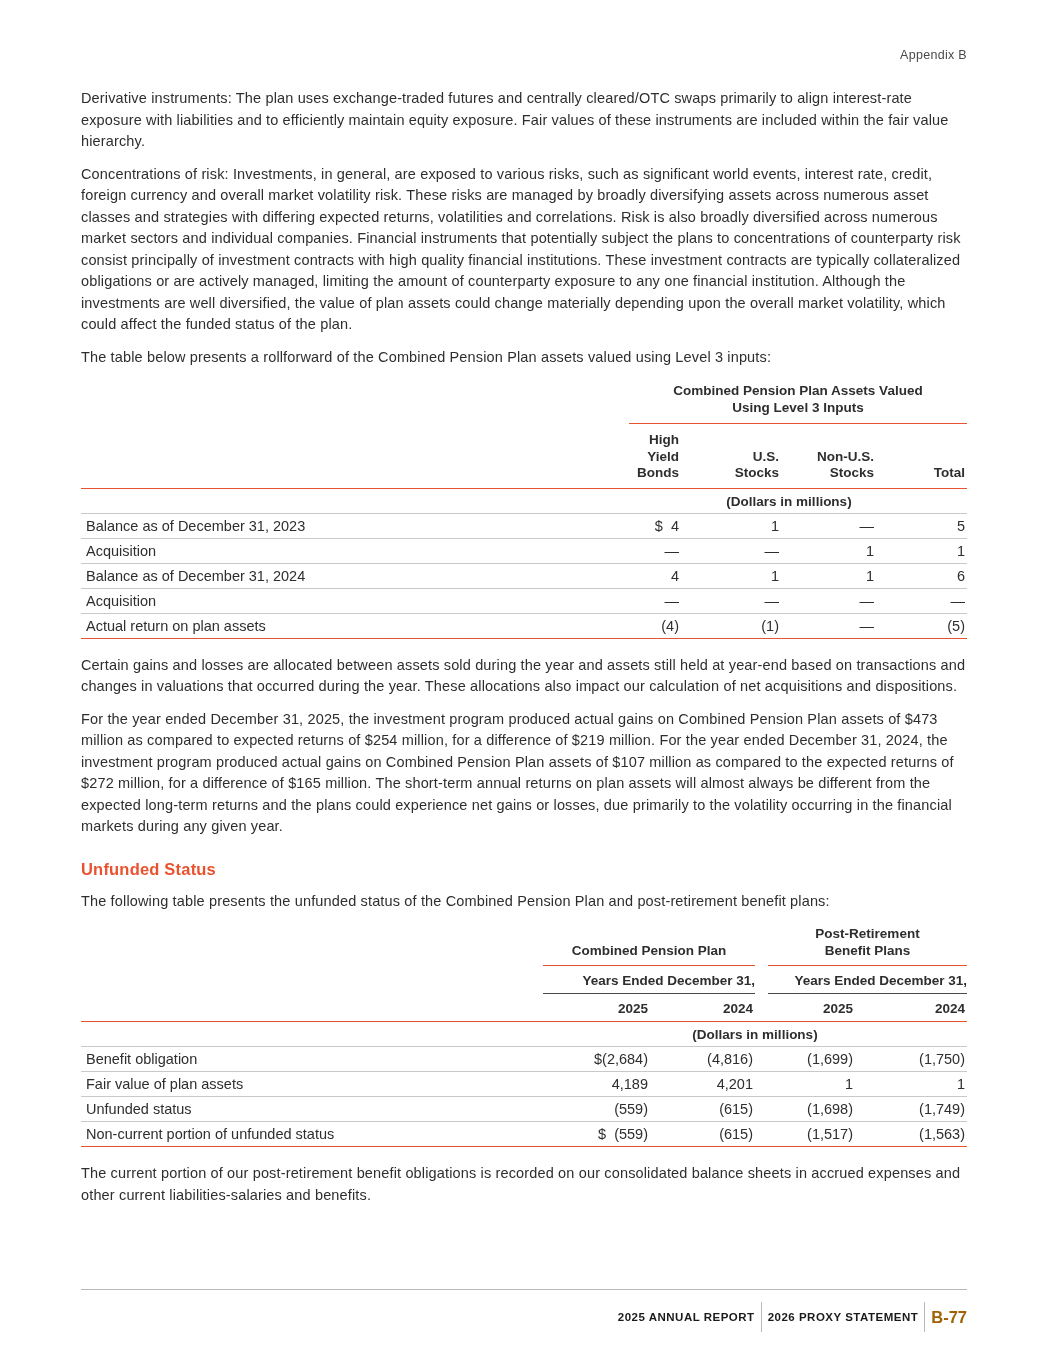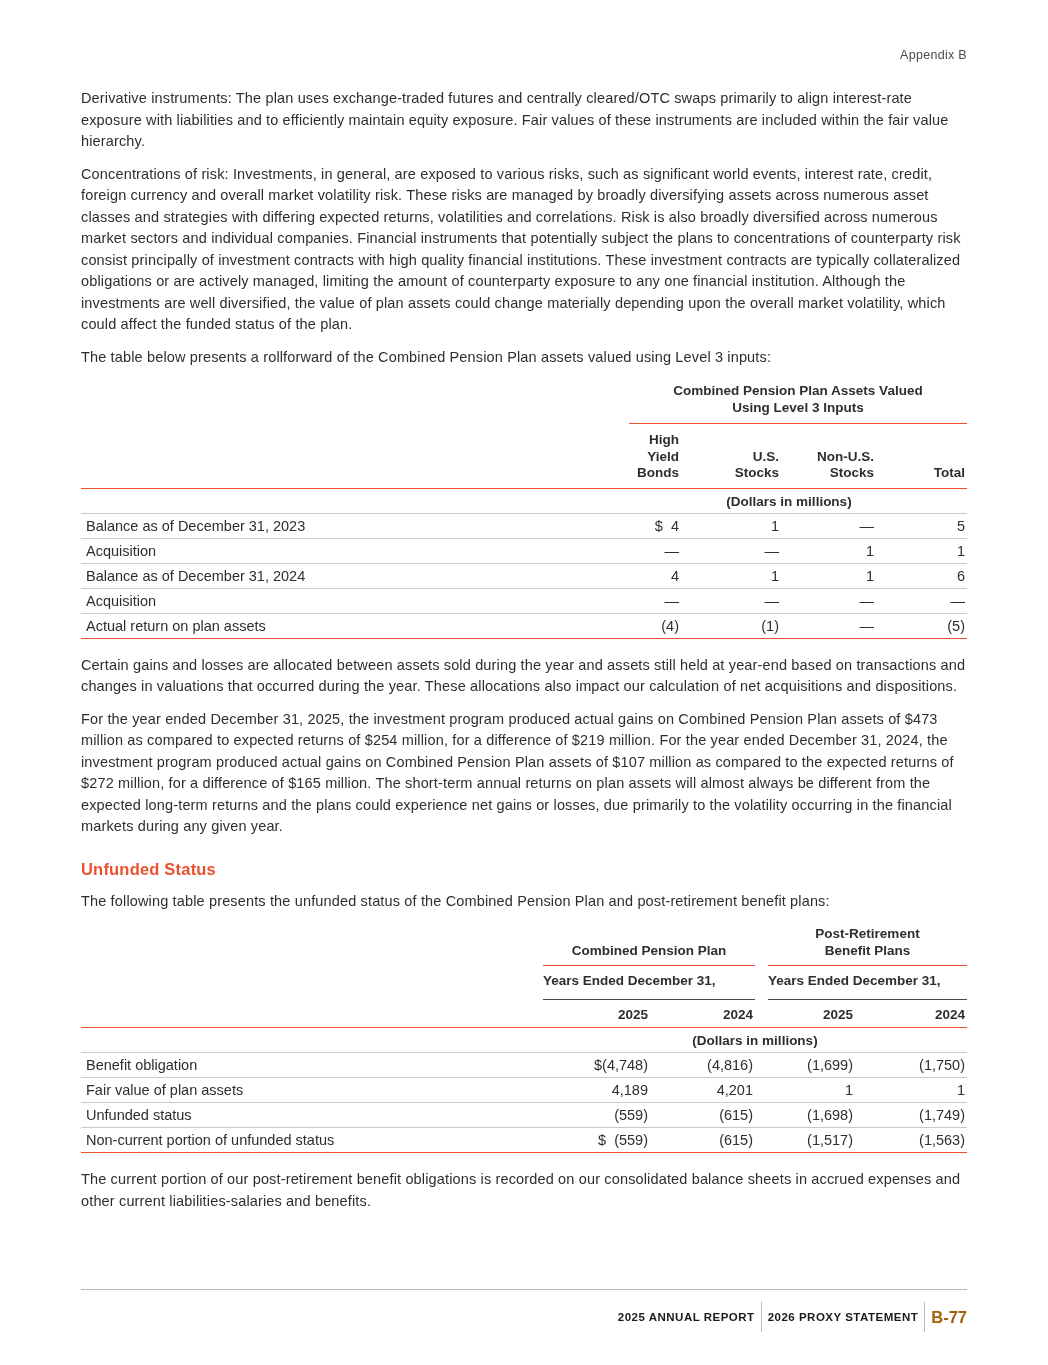--- a/index.html
+++ b/index.html
@@ -78,25 +78,25 @@
 
   .grp-inner {
     text-align:center;
     font-weight:700;
     font-size:13.5px;
     line-height:16.5px;
     padding-bottom:6px;
     border-bottom:1.5px solid #e8522f;
   }
   .yrs-inner {
-    text-align:left;
+    text-align:right;
     font-weight:700;
     font-size:13.5px;
     margin-top:7px;
-    padding-bottom:11px;
+    padding-bottom:5px;
     border-bottom:1px solid #4a4a4a;
   }
   .grp-gap { margin-left:13px; }
   .years-row th {
     font-size:13.5px;
     padding:7px 2px 5px 0;
   }
   .years-row th, .years-row td { border-bottom:1.5px solid #e8522f; }
 
   
@@ -246,21 +246,21 @@
         <th class="num">2024</th>
       </tr>
       <tr class="units-row">
         <td></td>
         <td colspan="4" class="units">(Dollars in millions)</td>
       </tr>
     </thead>
     <tbody>
       <tr>
         <td class="lbl">Benefit obligation</td>
-        <td class="num">$(4,748)</td>
+        <td class="num">$(2,684)</td>
         <td class="num">(4,816)</td>
         <td class="num">(1,699)</td>
         <td class="num">(1,750)</td>
       </tr>
       <tr>
         <td class="lbl">Fair value of plan assets</td>
         <td class="num">4,189</td>
         <td class="num">4,201</td>
         <td class="num">1</td>
         <td class="num">1</td>

